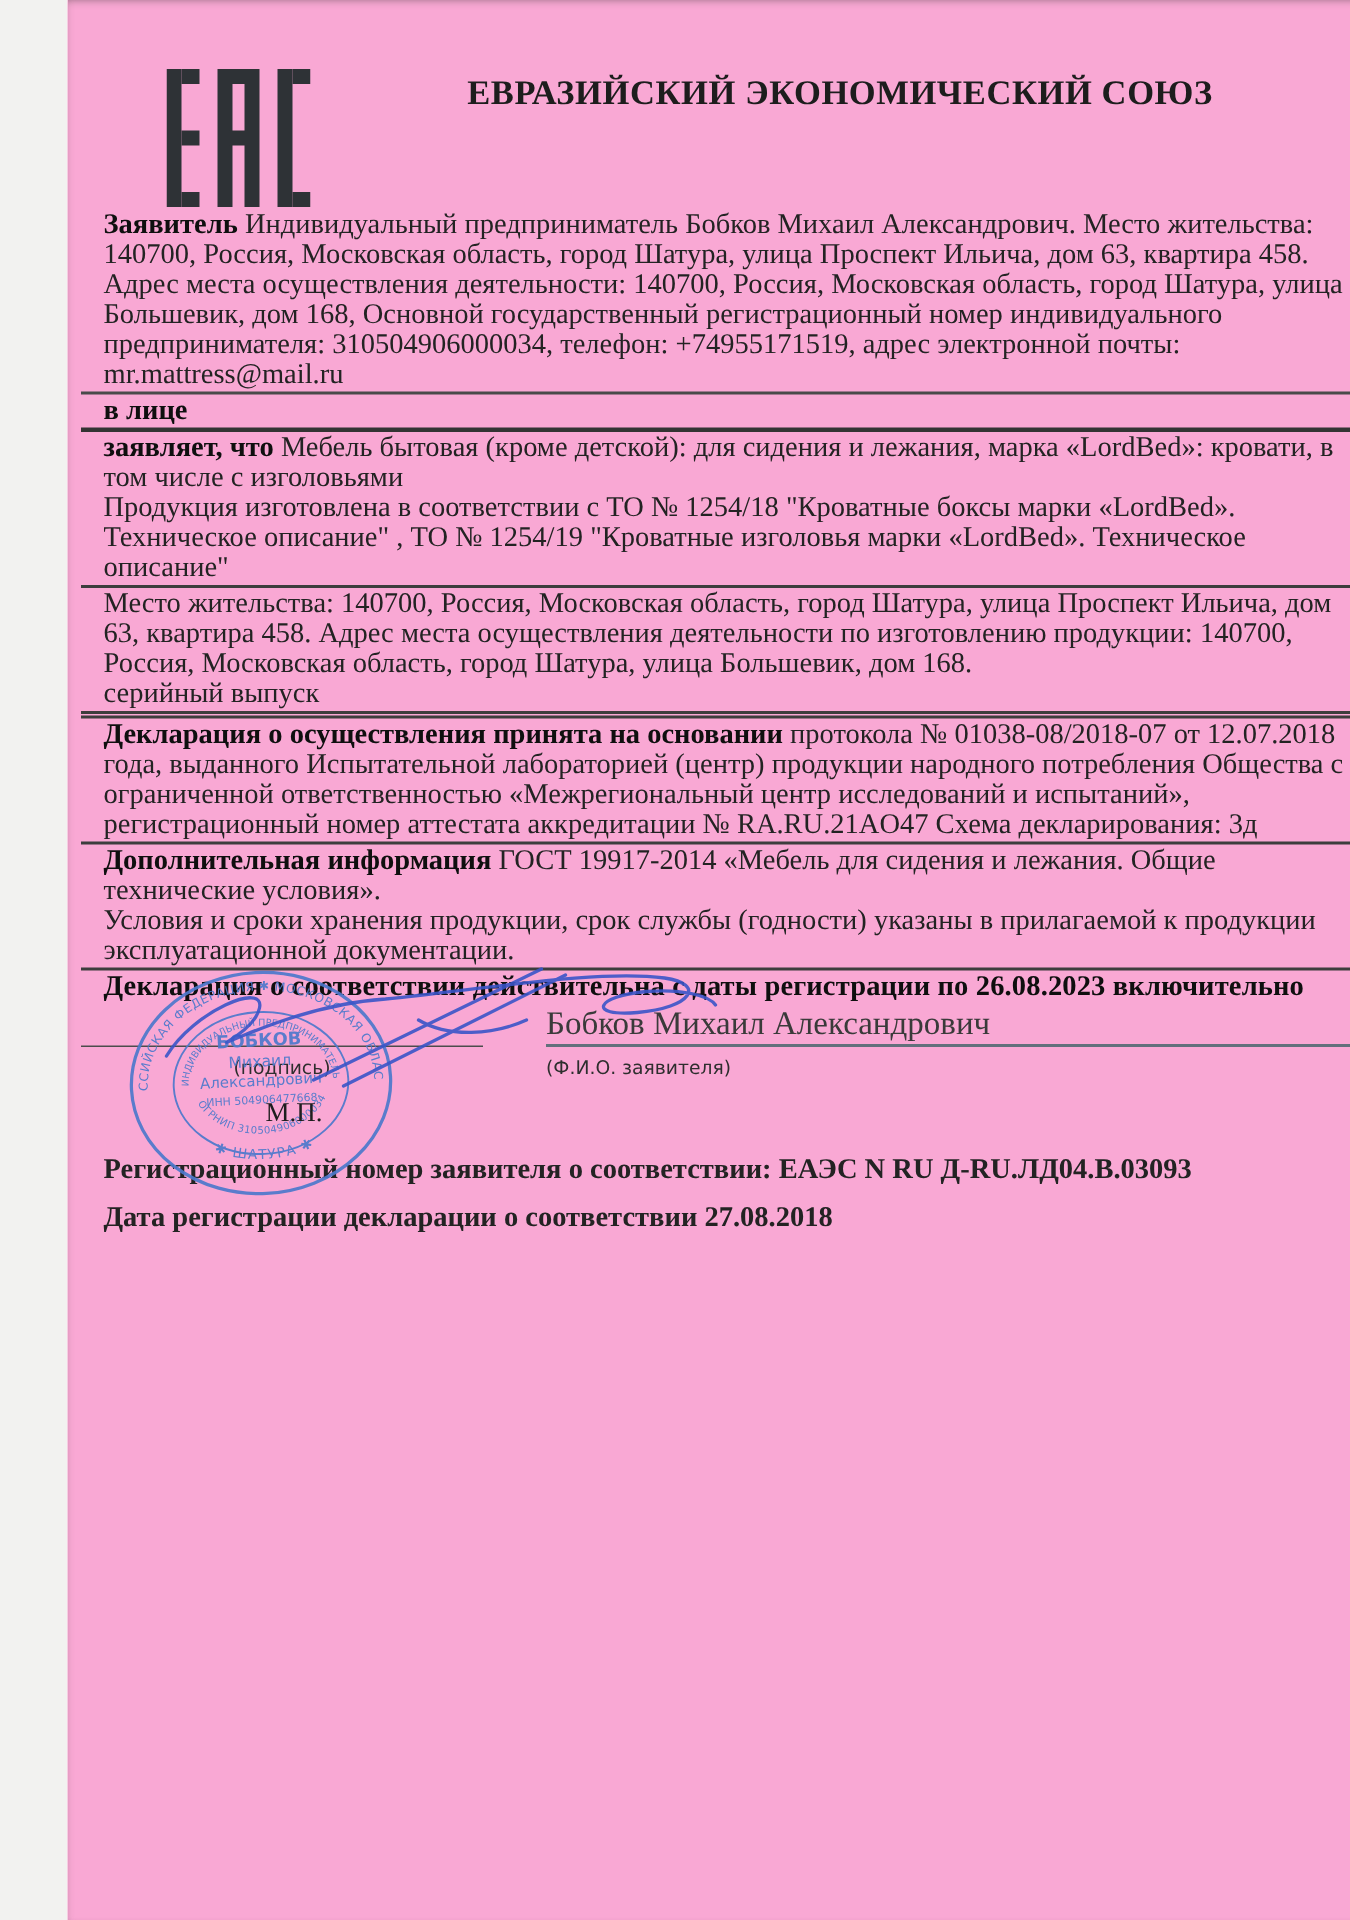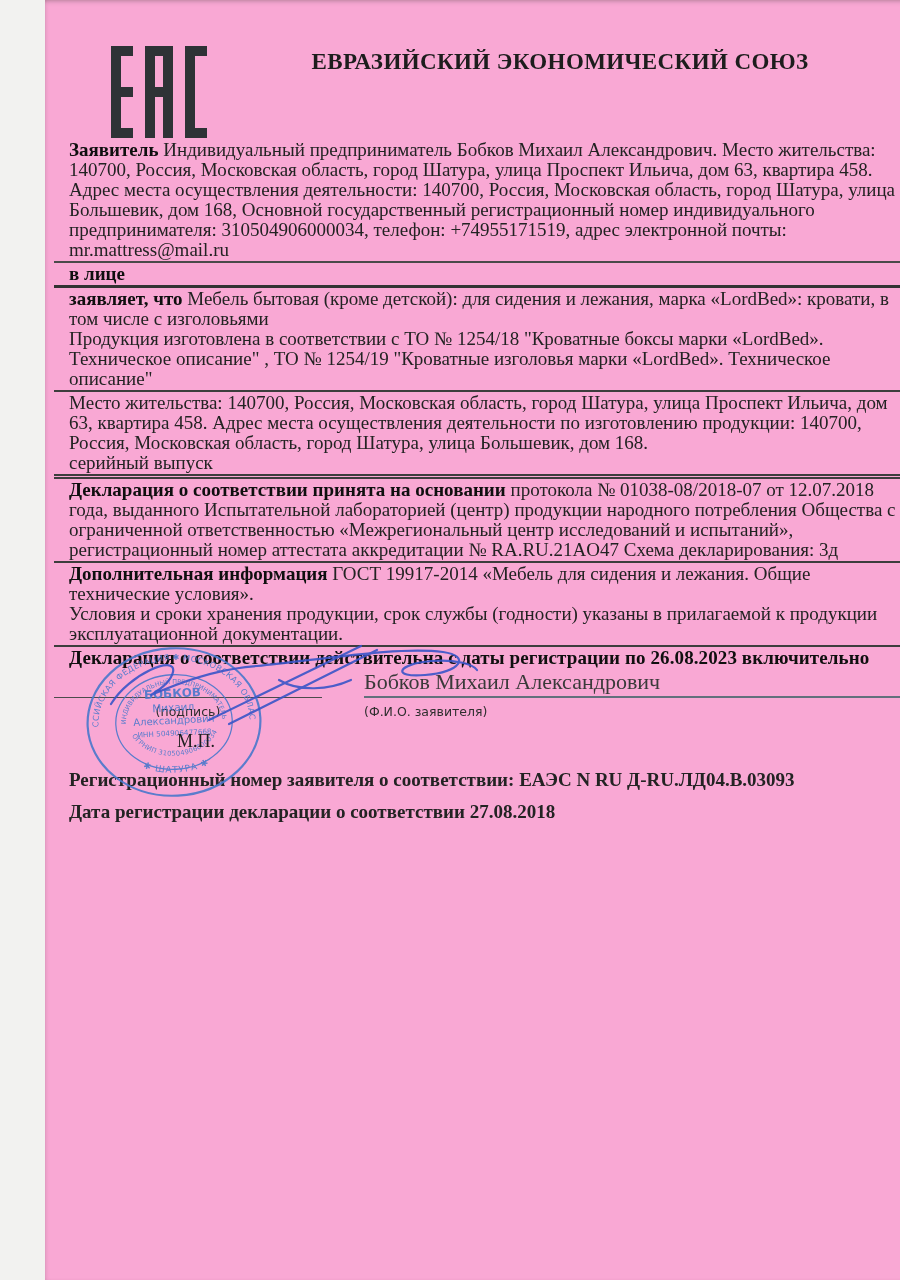--- a/index.html
+++ b/index.html
@@ -78,21 +78,21 @@
     <div class="rule"></div>
 
     <p>Место жительства: 140700, Россия, Московская область, город Шатура, улица Проспект Ильича, дом 63, квартира 458. Адрес места осуществления деятельности по изготовлению продукции: 140700, Россия, Московская область, город Шатура, улица Большевик, дом 168.</p>
     <p>серийный выпуск</p>
 
     <div class="rule"></div>
 
 
     <div class="rule"></div>
 
-    <p><b>Декларация о соответствии принята на основании</b><span> протокола № 01038-08/2018-07 от 12.07.2018 года, выданного Испытательной лабораторией (центр) продукции народного потребления Общества с ограниченной ответственностью «Межрегиональный центр исследований и испытаний», регистрационный номер аттестата аккредитации № RA.RU.21AO47 Схема декларирования: 3д</span></p>
+    <p><b>Декларация о осуществления принята на основании</b><span> протокола № 01038-08/2018-07 от 12.07.2018 года, выданного Испытательной лабораторией (центр) продукции народного потребления Общества с ограниченной ответственностью «Межрегиональный центр исследований и испытаний», регистрационный номер аттестата аккредитации № RA.RU.21AO47 Схема декларирования: 3д</span></p>
 
     <div class="rule"></div>
 
     <p><b>Дополнительная информация</b><span> ГОСТ 19917-2014 «Мебель для сидения и лежания. Общие технические условия».</span></p>
     <p>Условия и сроки хранения продукции, срок службы (годности) указаны в прилагаемой к продукции эксплуатационной документации.</p>
 
     <div class="rule"></div>
 
     <p class="validity"><b>Декларация о соответствии действительна с даты регистрации по 26.08.2023 включительно</b></p>
 

